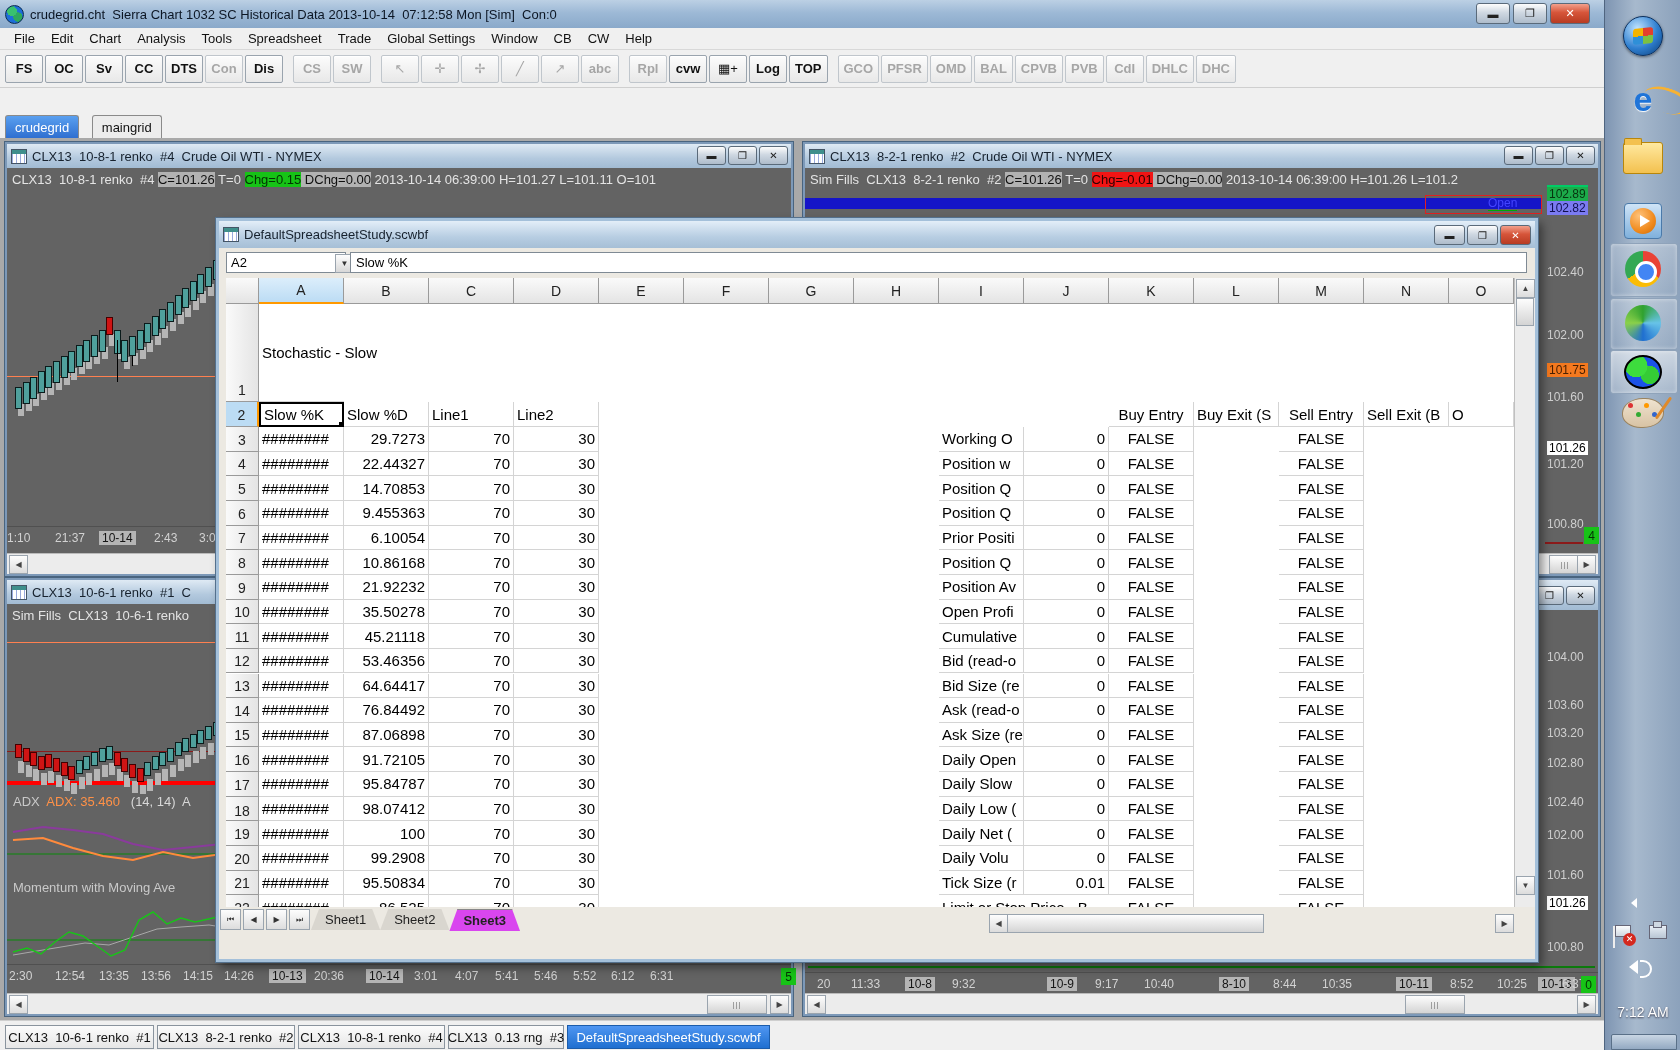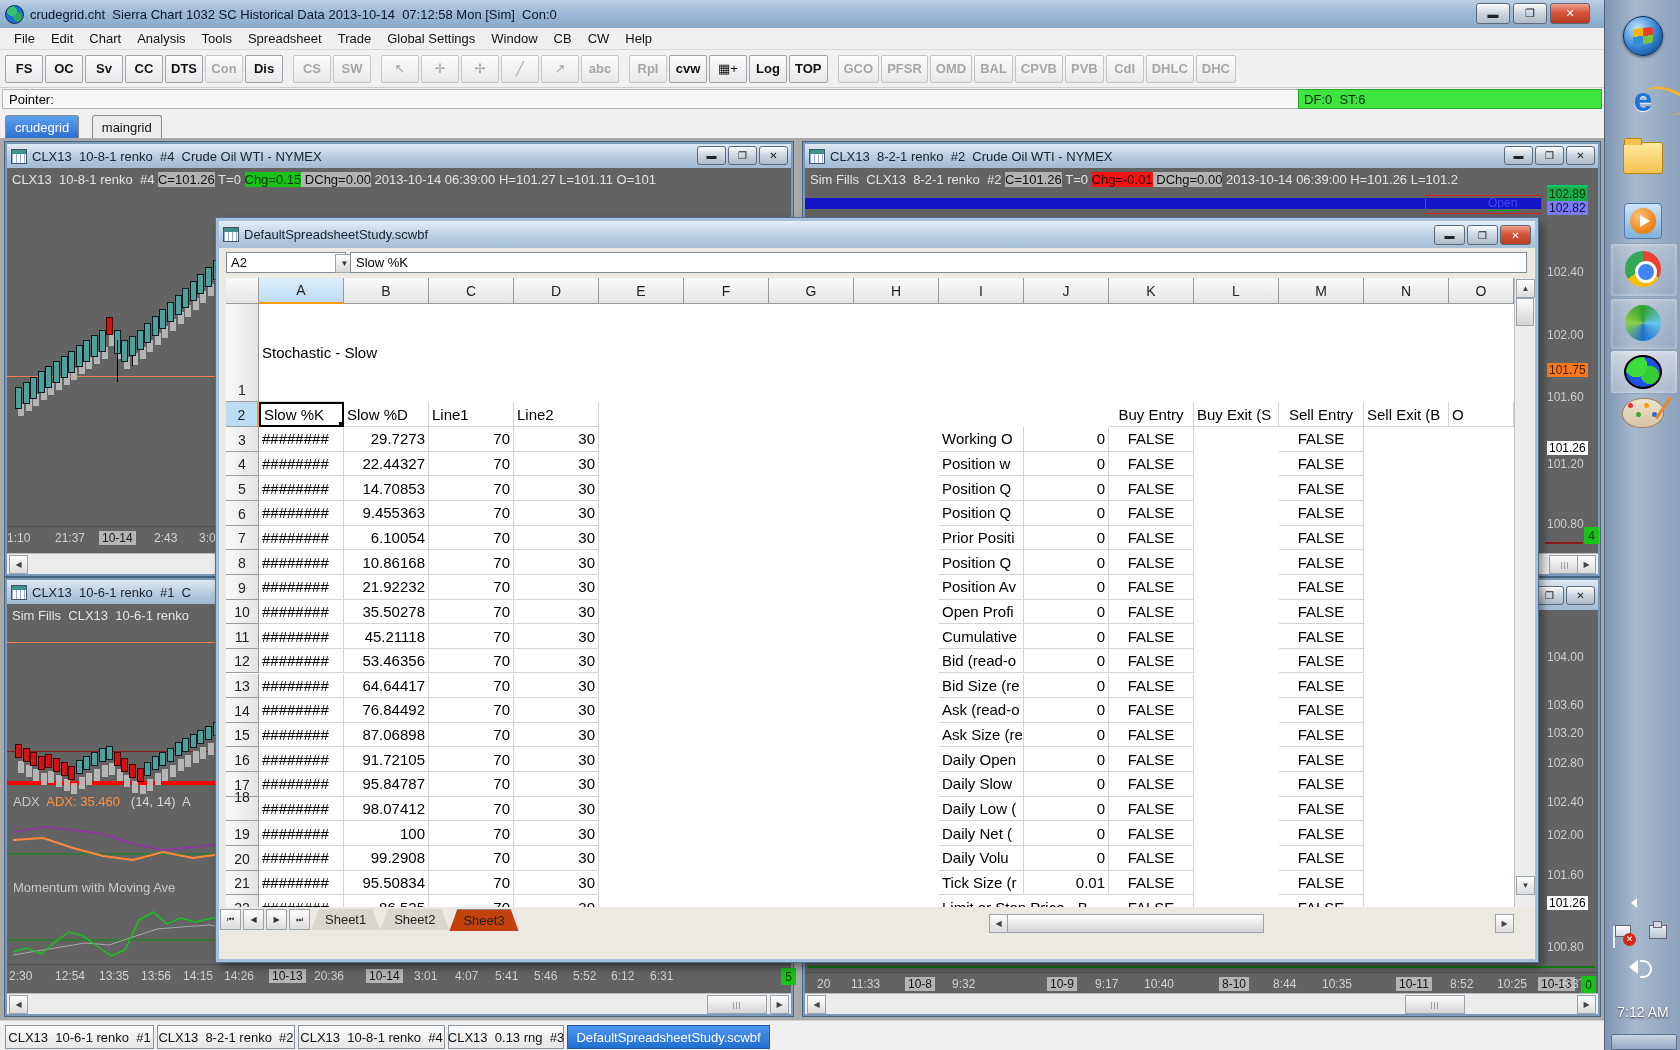--- a/index.html
+++ b/index.html
@@ -120,21 +120,21 @@
   .cell.ctr{justify-content:center;}
   .cell.ovf{overflow:visible;z-index:2;border-right:none;}
   .cell.active{border:2px solid #000;z-index:3;}
   .fill-handle{position:absolute;right:-3px;bottom:-3px;width:5px;height:5px;background:#000;border:1px solid #fff;}
   #sw-vscroll{position:absolute;right:0;top:57px;width:20px;bottom:52px;background:#ececec;border-left:1px solid #c0c0c0;}
   #sw-tabsrow{position:absolute;left:0;bottom:24px;right:0;height:28px;background:#ece9e2;display:flex;align-items:flex-start;}
   .navbtn{width:19px;height:19px;margin:2px 1px 0 1px;background:linear-gradient(#fdfdfd,#ddd);
     border:1px solid #9aa4ae;display:flex;align-items:center;justify-content:center;font-size:8px;color:#333;}
   .sheet-tab{height:21px;margin-top:2px;padding:0 14px;display:flex;align-items:center;font-size:13px;color:#222;
     background:#d9d6cf;clip-path:polygon(8px 0,calc(100% - 8px) 0,100% 100%,0 100%);}
-  .sheet-tab.active{background:#c2410c;font-weight:normal;border-top:1px solid #888;}
+  .sheet-tab.active{background:#d946ef;font-weight:bold;border-top:1px solid #888;}
   #sw-hscroll{position:absolute;left:770px;bottom:26px;width:525px;height:20px;}
   
   #bottomtabs{position:absolute;left:0;top:1020px;width:1604px;height:30px;background:#f0f0f0;border-top:1px solid #cfcfcf;}
   .btab{position:absolute;top:4px;height:22px;background:linear-gradient(#fcfcfc,#e6e6e6);border:1px solid #8a949e;
     display:flex;align-items:center;justify-content:center;font-size:13px;color:#111;white-space:pre;}
   .btab.active{background:linear-gradient(#4f96f2,#1f6fd0);color:#fff;border-color:#1b5cab;}
   
   #taskbar{position:absolute;left:1604px;top:0;width:76px;height:1050px;
     background:linear-gradient(90deg,#7e95b2,#a7b9cd 40%,#8ba1bb);border-left:1px solid #55ureue;}
   #taskbar{border-left:1px solid #4f6580;}
@@ -202,28 +202,20 @@
       <div class="menu-item">Analysis</div>
       <div class="menu-item">Tools</div>
       <div class="menu-item">Spreadsheet</div>
       <div class="menu-item">Trade</div>
       <div class="menu-item">Global Settings</div>
       <div class="menu-item">Window</div>
       <div class="menu-item">CB</div>
       <div class="menu-item">CW</div>
       <div class="menu-item">Help</div>
     </div>
-  <div id="pointerbar">
-    <div id="pointer-field">
-      <span>Pointer:</span>
-    </div>
-    <div id="df-badge">
-      <span class="pre">DF:0  ST:6</span>
-    </div>
-  </div>
   <div id="wstabs">
       <div class="ws-tab active" style="left: 5px;">crudegrid</div>
       <div class="ws-tab" style="left: 91.8px;">maingrid</div>
     </div>
 
   <div id="mdi">
 
     <div class="cwin" id="win4" style="left:5px;top:4px;width:788px;height:434px;">
         <div class="cw-title">
           <span class="cw-icon"></span>
@@ -553,21 +545,21 @@
           <div class="rownum" style="top: 272.25px; height: 24.65px; padding-bottom: 3px;">8</div>
           <div class="rownum" style="top: 296.9px; height: 24.65px; padding-bottom: 3px;">9</div>
           <div class="rownum" style="top: 321.55px; height: 24.65px; padding-bottom: 3px;">10</div>
           <div class="rownum" style="top: 346.2px; height: 24.65px; padding-bottom: 3px;">11</div>
           <div class="rownum" style="top: 370.85px; height: 24.65px; padding-bottom: 3px;">12</div>
           <div class="rownum" style="top: 395.5px; height: 24.65px; padding-bottom: 3px;">13</div>
           <div class="rownum" style="top: 420.15px; height: 24.65px; padding-bottom: 3px;">14</div>
           <div class="rownum" style="top: 444.8px; height: 24.65px; padding-bottom: 3px;">15</div>
           <div class="rownum" style="top: 469.45px; height: 24.65px; padding-bottom: 3px;">16</div>
           <div class="rownum" style="top: 494.1px; height: 24.65px; padding-bottom: 3px;">17</div>
-          <div class="rownum" style="top: 518.75px; height: 24.65px; padding-bottom: 15px;">18</div>
+          <div class="rownum" style="top: 518.75px; height: 24.65px; padding-bottom: 1px;">18</div>
           <div class="rownum" style="top: 543.4px; height: 24.65px; padding-bottom: 3px;">19</div>
           <div class="rownum" style="top: 568.05px; height: 24.65px; padding-bottom: 3px;">20</div>
           <div class="rownum" style="top: 592.7px; height: 24.65px; padding-bottom: 3px;">21</div>
           <div class="rownum" style="top: 617.35px; height: 24.65px; padding-bottom: 3px;">22</div>
           <div class="cell ovf" style="left: 33px; top: 26px; width: 85px; height: 98px;">Stochastic - Slow</div>
           <div class="cell active" style="left: 33px; top: 124px; width: 85px; height: 25px;">Slow %K<span class="fill-handle"></span></div>
           <div class="cell" style="left: 118px; top: 124px; width: 85px; height: 25px;">Slow %D</div>
           <div class="cell" style="left: 203px; top: 124px; width: 85px; height: 25px;">Line1</div>
           <div class="cell" style="left: 288px; top: 124px; width: 85px; height: 25px;">Line2</div>
           <div class="cell ctr" style="left: 883px; top: 124px; width: 85px; height: 25px;">Buy Entry</div>

